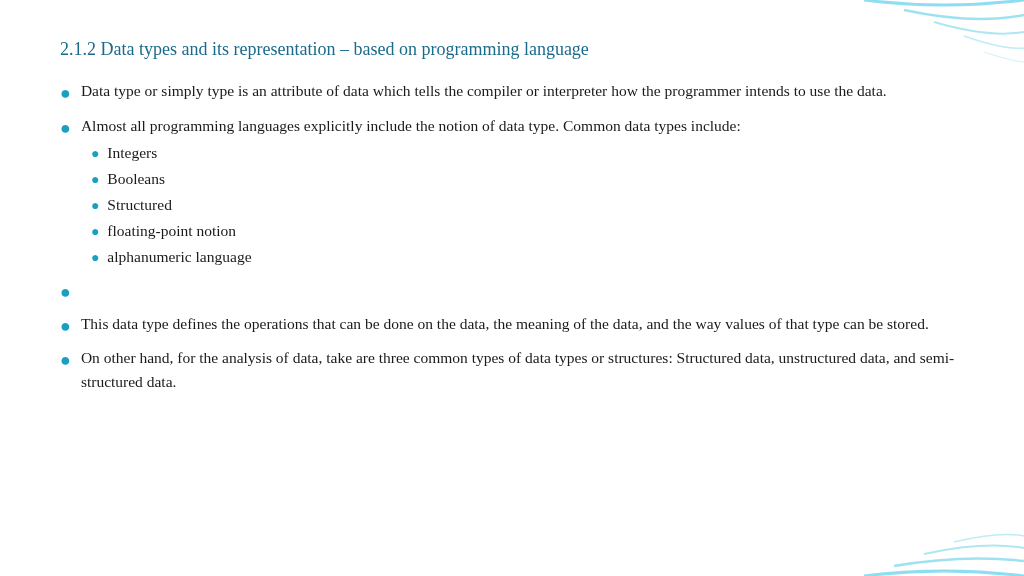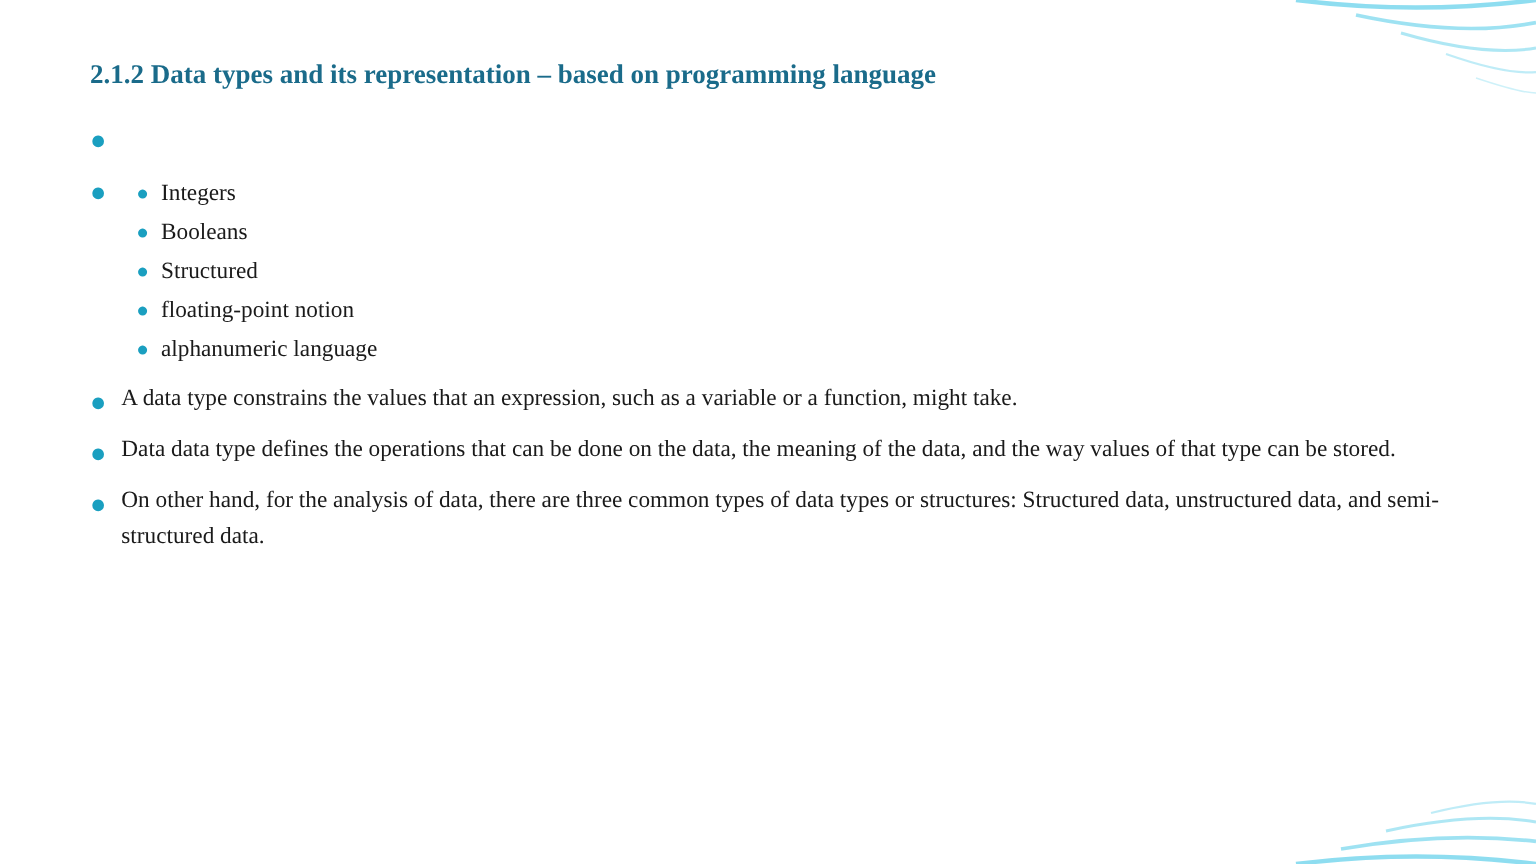--- a/index.html
+++ b/index.html
@@ -35,21 +35,21 @@
       position: absolute;
       bottom: 0;
       right: 0;
       width: 180px;
       height: 60px;
       pointer-events: none;
     }
 
     .slide-title {
       font-size: 18px;
-      font-weight: bold;
+      font-weight: normal;
       color: #1a6b8a;
       margin-bottom: 18px;
       margin-top: 8px;
       line-height: 1.3;
     }
 
     .content {
       font-size: 15.5px;
       color: #1a1a1a;
       line-height: 1.55;
@@ -126,25 +126,27 @@
     <path d="M 110 26 Q 155 15 180 20" stroke="#5ecfea" stroke-width="1.5" fill="none" opacity="0.4"></path>
   </svg>
 
   <div class="content">
     <div class="slide-title">2.1.2 Data types and its representation – based on programming language</div>
 
     <ul class="main-list">
 
       <li>
         <span class="bullet">●</span>
+        <span class="text">Data type or simply type is an attribute of data which tells the compiler or interpreter how the programmer intends to use the data.</span>
       </li>
 
       <li>
         <span class="bullet">●</span>
         <span class="text">
+          <span>Almost all programming languages explicitly include the notion of data type. Common data types include:</span>
           <ul class="sub-list">
             <li>
               <span class="bullet">●</span>
               <span class="text">Integers</span>
             </li>
             <li>
               <span class="bullet">●</span>
               <span class="text">Booleans</span>
             </li>
             <li>
@@ -158,28 +160,27 @@
             <li>
               <span class="bullet">●</span>
               <span class="text">alphanumeric language</span>
             </li>
           </ul>
         </span>
       </li>
 
       <li>
         <span class="bullet">●</span>
-        <span class="text">A data type constrains the values that an expression, such as a variable or a function, might take.</span>
       </li>
 
       <li>
         <span class="bullet">●</span>
-        <span class="text">Data data type defines the operations that can be done on the data, the meaning of the data, and the way values of that type can be stored.</span>
+        <span class="text">This data type defines the operations that can be done on the data, the meaning of the data, and the way values of that type can be stored.</span>
       </li>
 
       <li>
         <span class="bullet">●</span>
-        <span class="text">On other hand, for the analysis of data, there are three common types of data types or structures: Structured data, unstructured data, and semi-structured data.</span>
+        <span class="text">On other hand, for the analysis of data, take are three common types of data types or structures: Structured data, unstructured data, and semi-structured data.</span>
       </li>
 
     </ul>
   </div>
 </div>
 
 </body></html>

